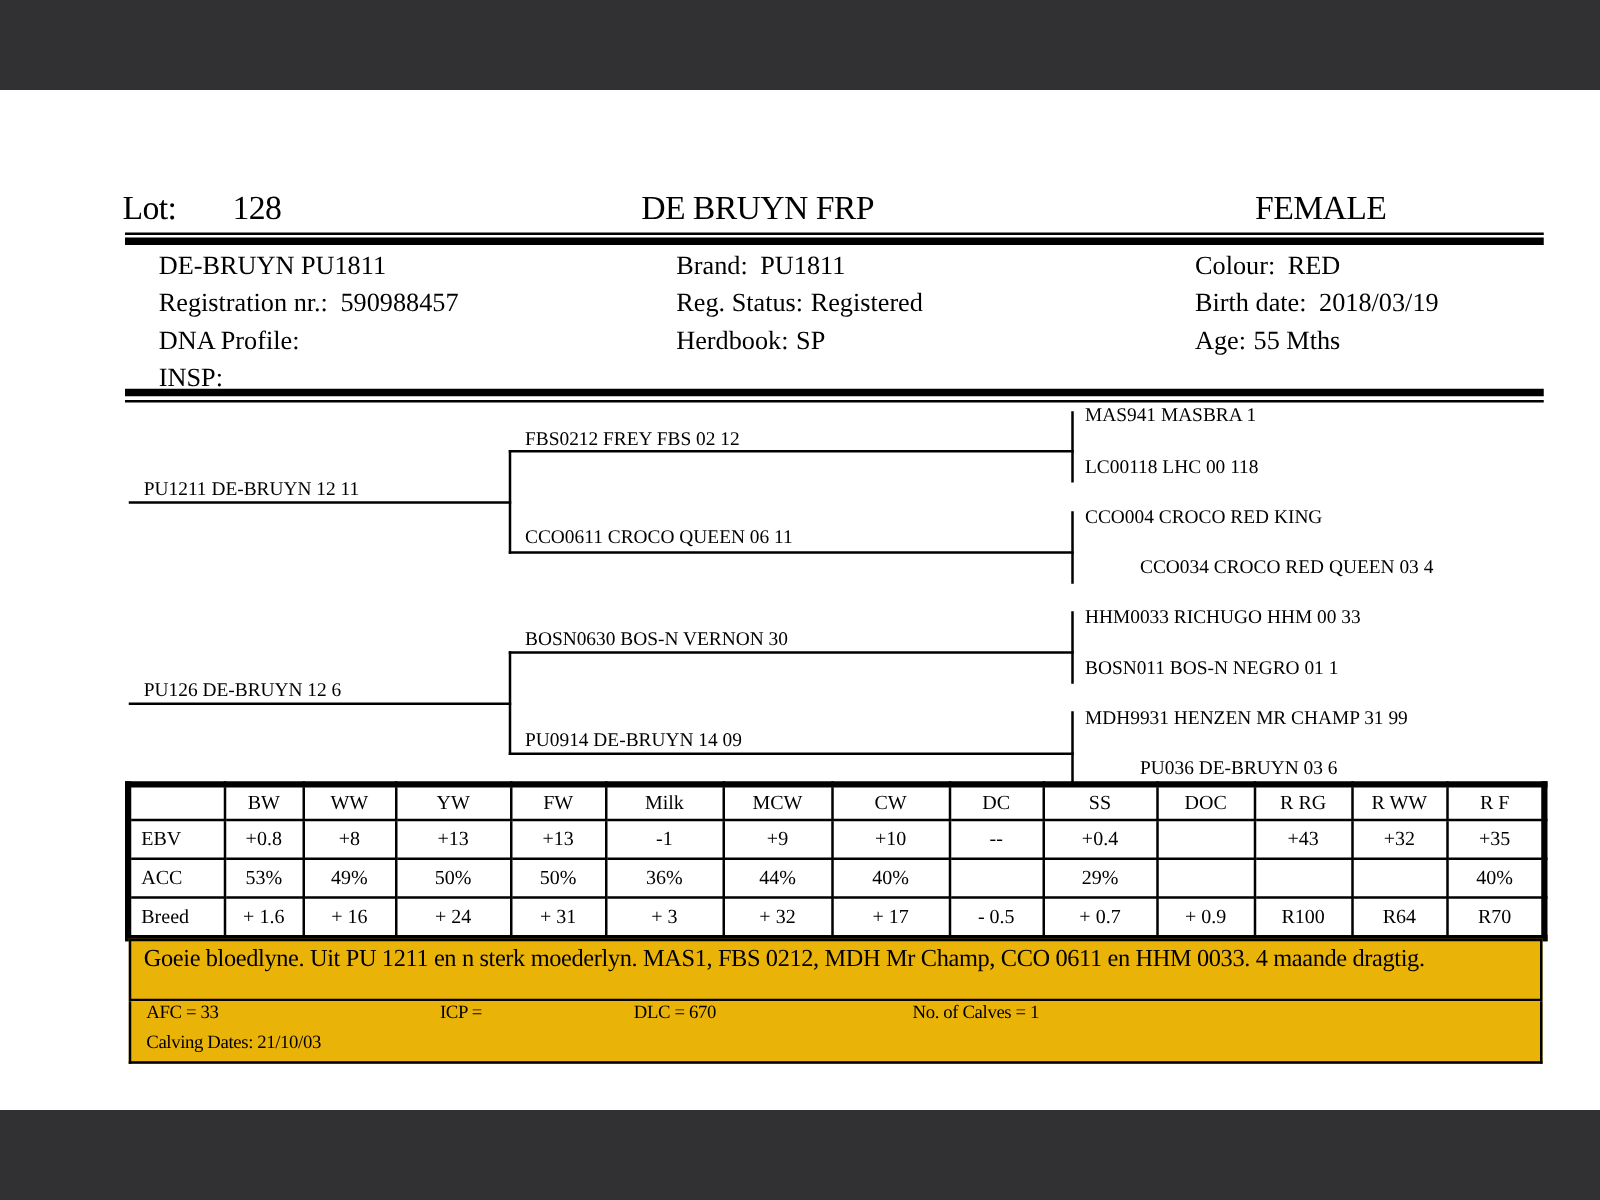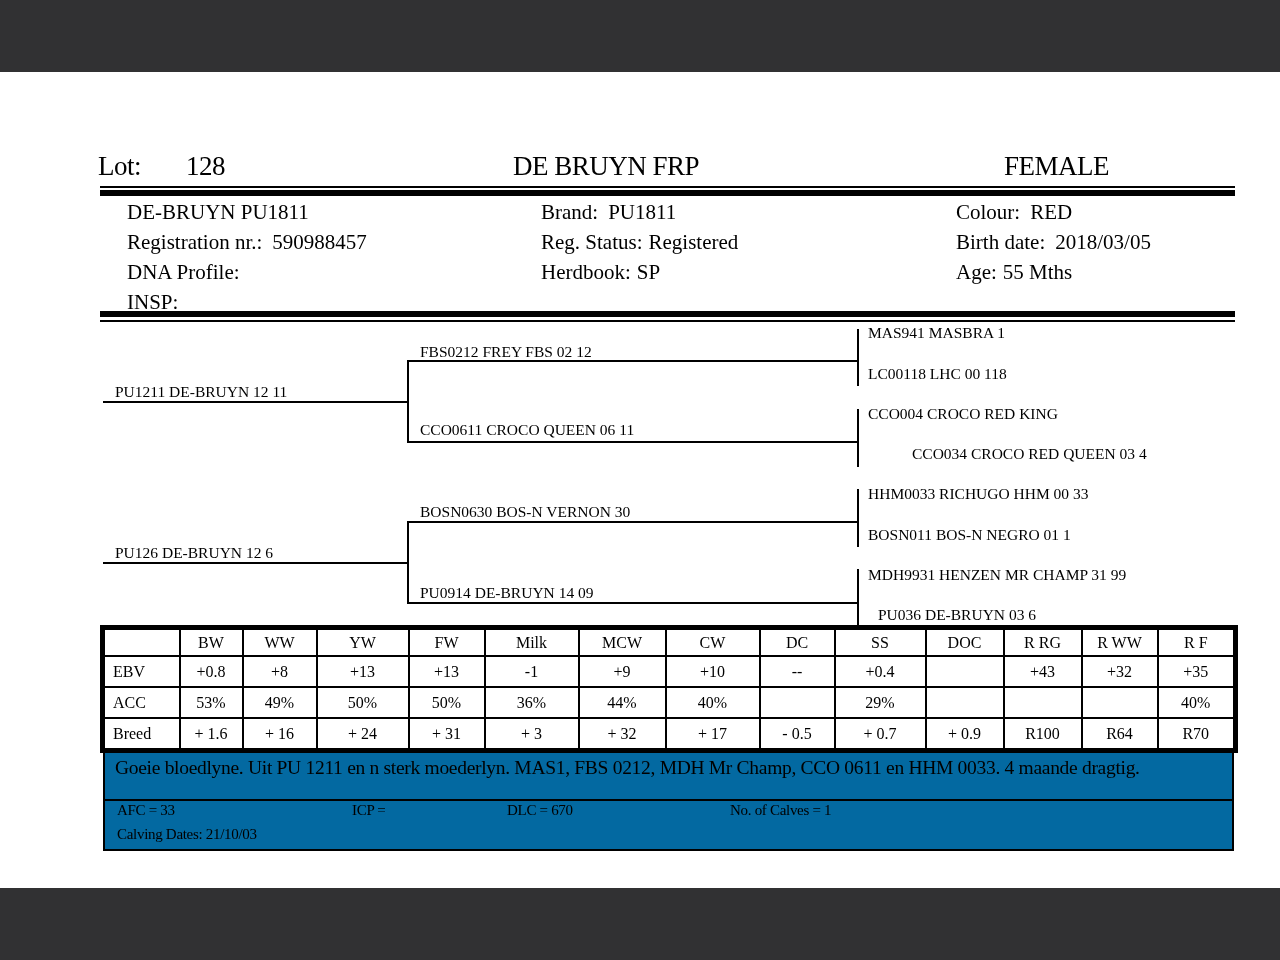--- a/index.html
+++ b/index.html
@@ -28,21 +28,21 @@
   
   #ebv{border-collapse:collapse;table-layout:fixed;width:1136px;
     font-size:16px;}
   #ebv td,#ebv th{border:2px solid #000;font-weight:normal;text-align:center;
     overflow:hidden;padding:0;}
   #ebv{border:5px solid #000;}
   #ebv .rowlabel{text-align:left;padding-left:8px;}
   #ebv tr.hdr-row td{height:25px;}
   #ebv tr.data-row td{height:29px;}
   
-  .notebox{box-sizing:border-box;border:2px solid #000;background:#0369a1;}
+  .notebox{box-sizing:border-box;border:2px solid #000;background:#eab308;}
   #note-desc{padding:2px 10px 0 10px;font-size:19.5px;line-height:26px;letter-spacing:-0.3px;}
   .stat{font-size:15px;letter-spacing:-0.3px;white-space:nowrap;position:absolute;}
 </style>
 </head>
 <body>
 
 <div class="bar" id="bar-top"></div>
 <div class="bar" id="bar-bottom"></div>
 
 <div class="abs hdr" style="left:98px;top:151px;">Lot:</div>
@@ -57,21 +57,21 @@
   <div class="info-line">DNA Profile:</div>
   <div class="info-line">INSP:</div>
 </div>
 <div class="abs" style="left:541px;top:197px;">
   <div class="info-line"><span>Brand:</span><span class="gap"></span><span>PU1811</span></div>
   <div class="info-line"><span>Reg. Status:</span><span class="gap" style="width:6px;"></span><span>Registered</span></div>
   <div class="info-line"><span>Herdbook:</span><span class="gap" style="width:6px;"></span><span>SP</span></div>
 </div>
 <div class="abs" style="left:925px;top:197px;margin-left:31px;">
   <div class="info-line"><span>Colour:</span><span class="gap"></span><span>RED</span></div>
-  <div class="info-line"><span>Birth date:</span><span class="gap"></span><span>2018/03/05</span></div>
+  <div class="info-line"><span>Birth date:</span><span class="gap"></span><span>2018/03/19</span></div>
   <div class="info-line"><span>Age:</span><span class="gap" style="width:6px;"></span><span>55 Mths</span></div>
 </div>
 <div class="abs" id="rule-info"></div>
 
 <div class="abs ped" style="left:115px;top:384px;">PU1211 DE-BRUYN 12 11</div>
 <div class="abs hline" style="left:103px;top:401px;width:306px;"></div>
 <div class="abs vline" style="left:407px;top:360px;height:83px;"></div>
 
 <div class="abs ped" style="left:420px;top:344px;">FBS0212 FREY FBS 02 12</div>
 <div class="abs hline" style="left:407px;top:360px;width:452px;"></div>
@@ -94,21 +94,21 @@
 <div class="abs hline" style="left:407px;top:521px;width:452px;"></div>
 <div class="abs ped" style="left:420px;top:585px;">PU0914 DE-BRUYN 14 09</div>
 <div class="abs hline" style="left:407px;top:602px;width:452px;"></div>
 
 <div class="abs vline" style="left:857px;top:489px;height:58px;"></div>
 <div class="abs ped" style="left:868px;top:486px;">HHM0033 RICHUGO HHM 00 33</div>
 <div class="abs ped" style="left:868px;top:527px;">BOSN011 BOS-N NEGRO 01 1</div>
 
 <div class="abs vline" style="left:857px;top:569px;height:59px;"></div>
 <div class="abs ped" style="left:868px;top:567px;">MDH9931 HENZEN MR CHAMP 31 99</div>
-<div class="abs ped" style="left:878px;top:607px;font-family:Liberation Serif, serif;">PU036 DE-BRUYN 03 6</div>
+<div class="abs ped" style="left:912px;top:607px;font-family:Liberation Serif, serif;">PU036 DE-BRUYN 03 6</div>
 
 <table id="ebv" class="abs" style="left:100px;top:625px;">
   <colgroup>
     <col style="width:77px">
       <col style="width:63px">
       <col style="width:74px">
       <col style="width:92px">
     <col style="width:76px">
       <col style="width:94px">
       <col style="width:87px">

